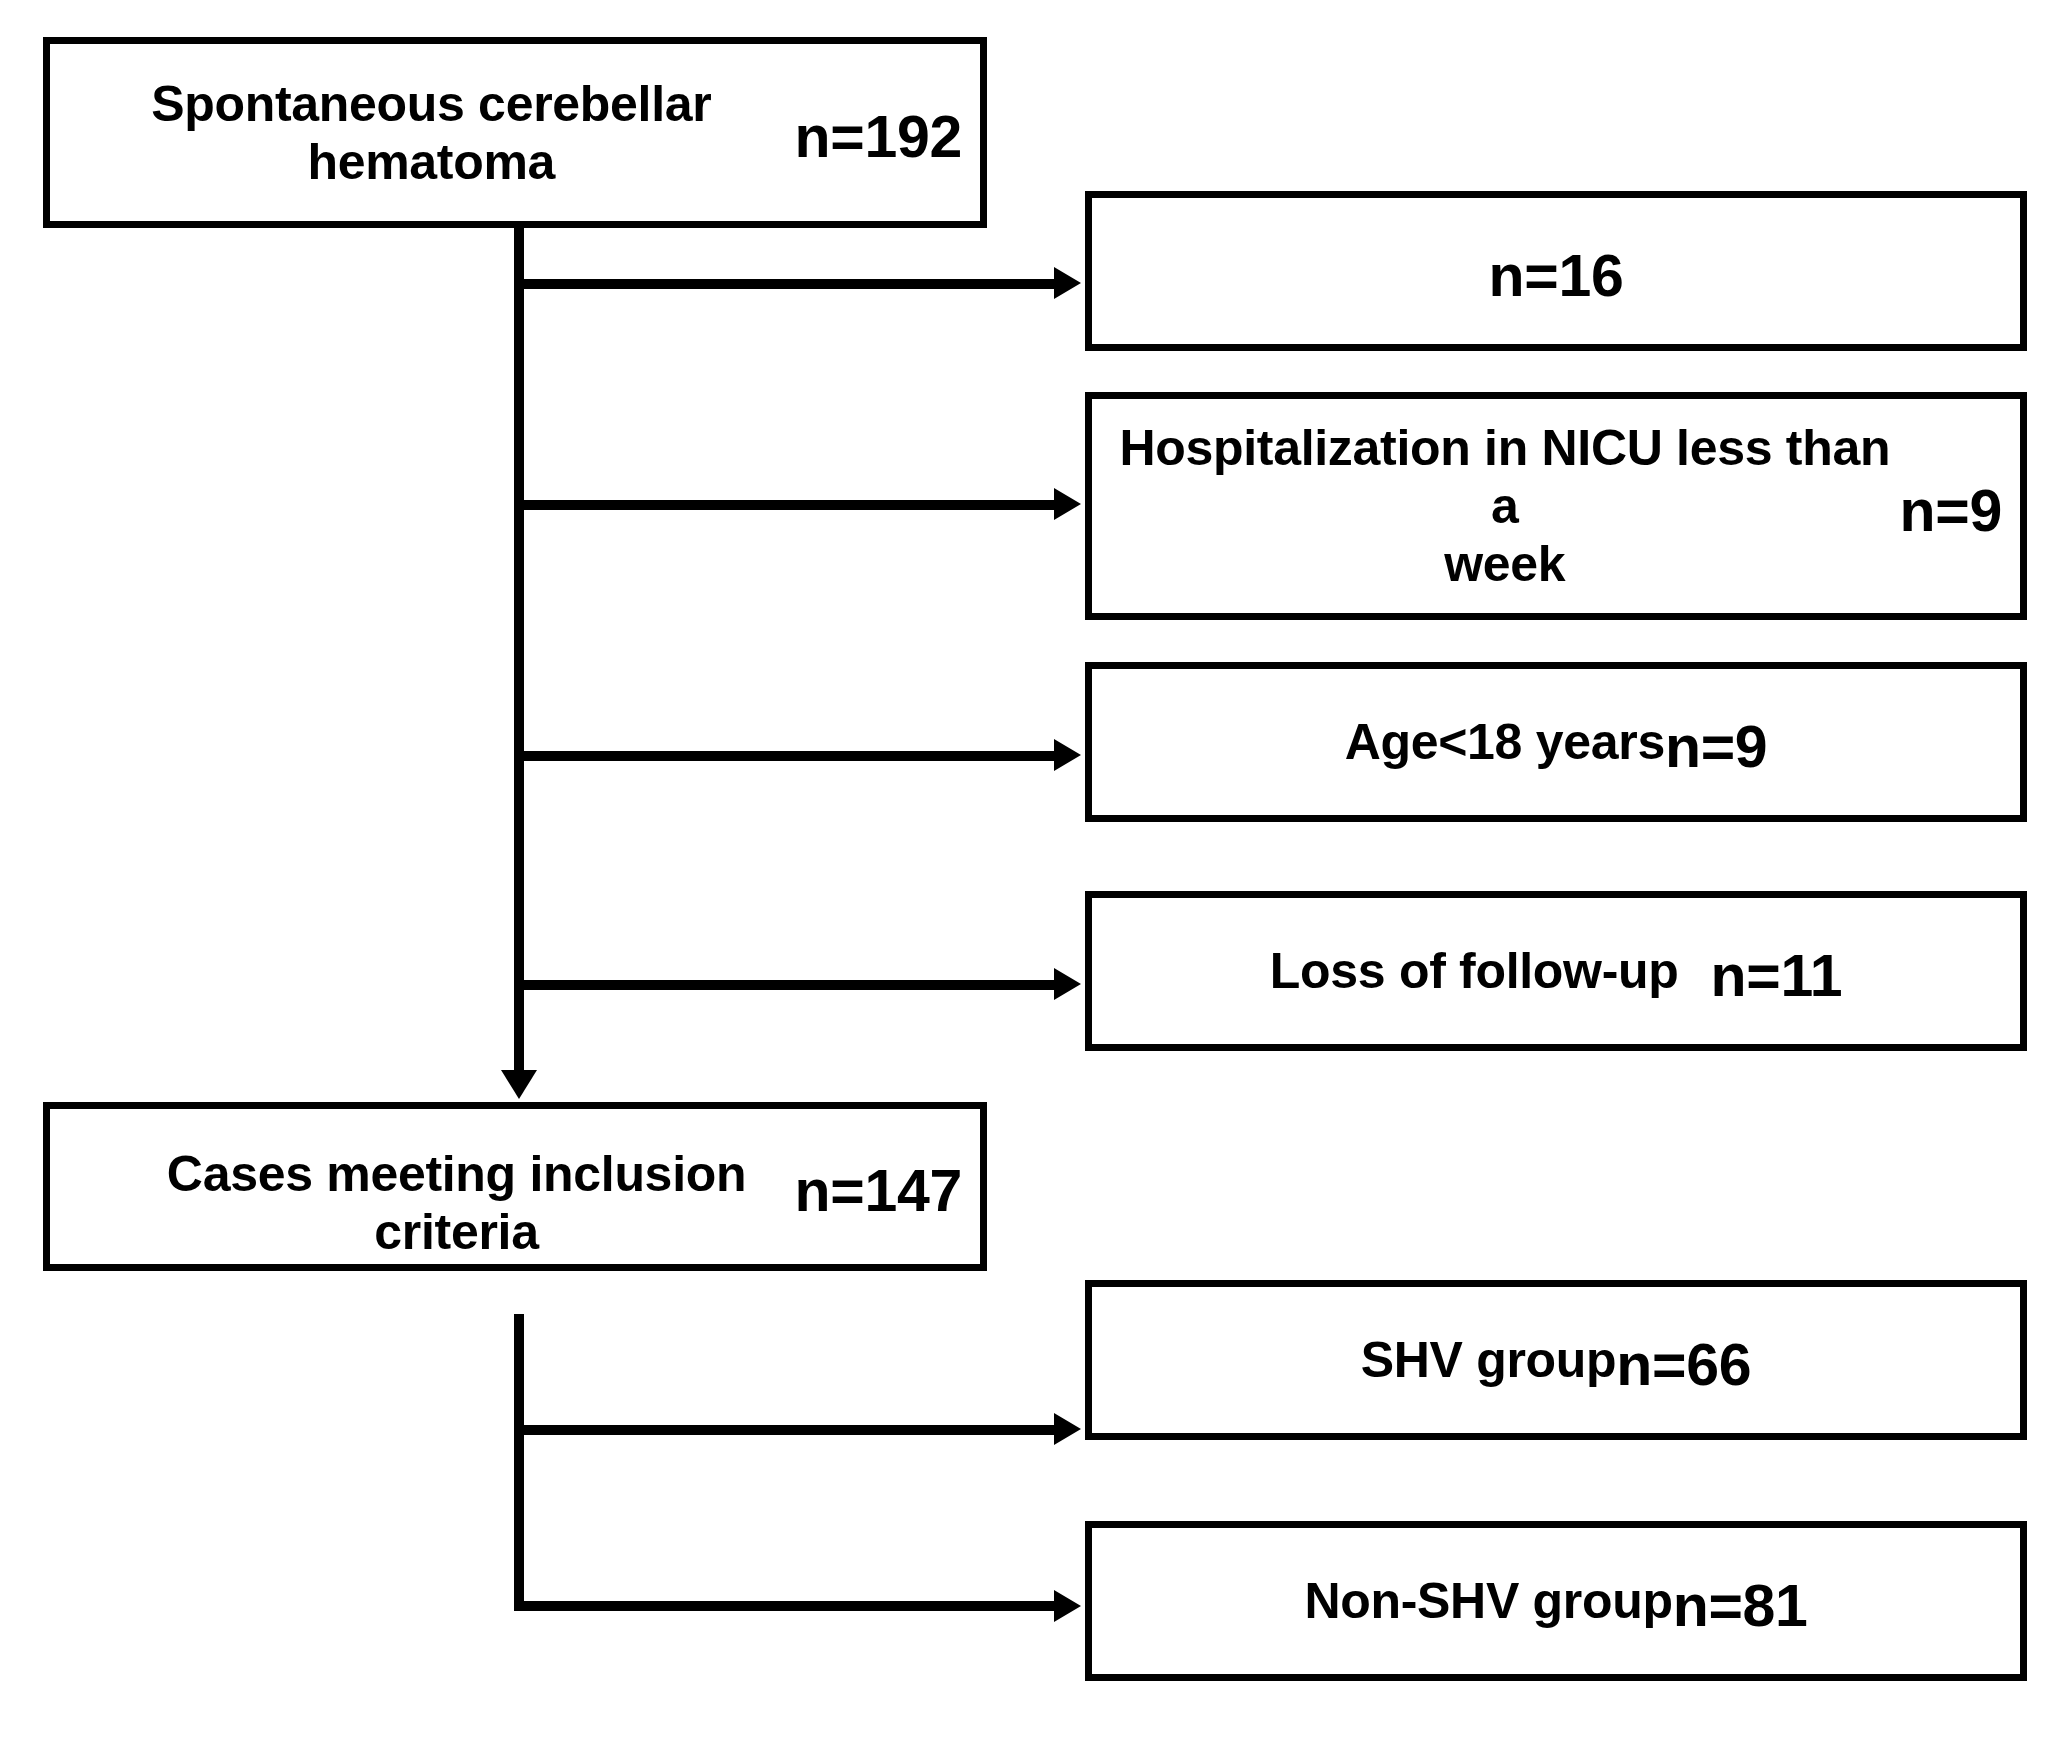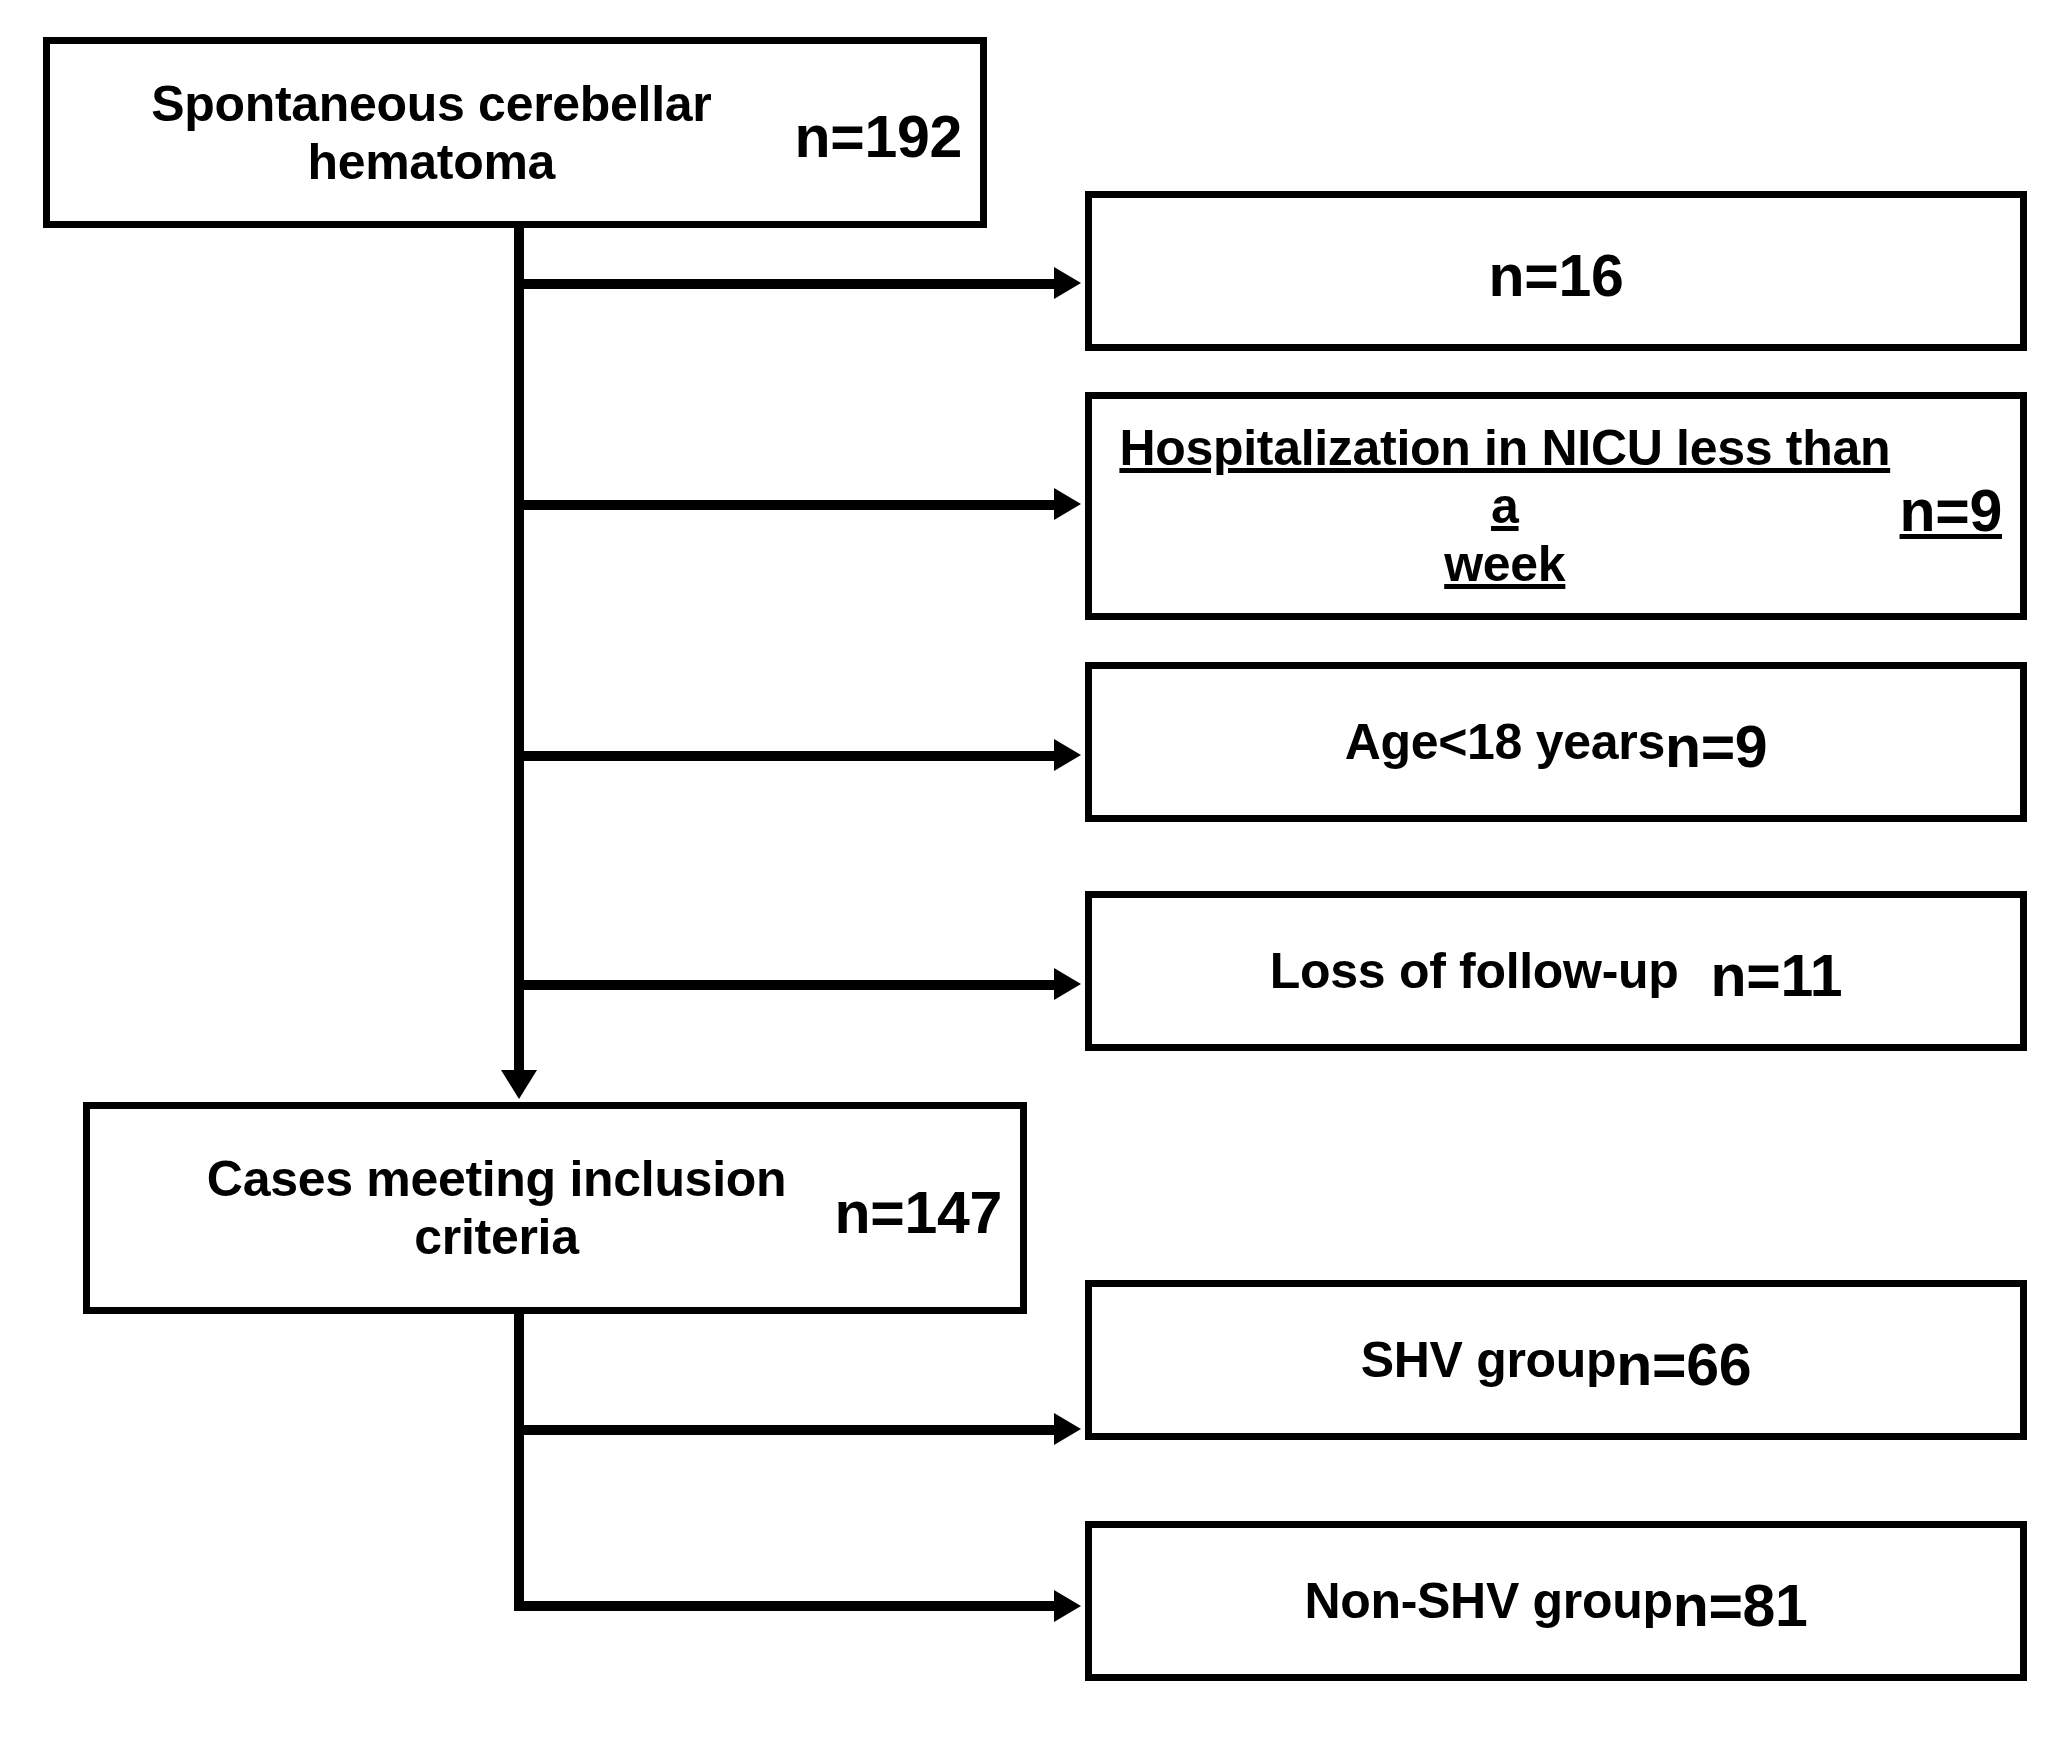--- a/index.html
+++ b/index.html
@@ -81,41 +81,41 @@
   <div class="arrow-down" style="left:501px; top:1070px;"></div>
 
   <div class="hbranch" style="left:519px; top:279px; width:538px; height:9.6px;"></div>
   <div class="arrow-right" style="left:1054px; top:267px;"></div>
   <div class="node" style="left:1085px; top:191px; width:942px; height:160px;">
     <div class="cnt">n=16</div>
   </div>
 
   <div class="hbranch" style="left:519px; top:500px; width:538px; height:9.6px;"></div>
   <div class="arrow-right" style="left:1054px; top:488px;"></div>
-  <div class="node" style="left:1085px; top:392px; width:942px; height:228px;text-decoration:underline;">
+  <div class="node" style="left:1085px; top:392px; width:942px; height:228px;">
     <div class="ttl">Hospitalization in NICU less than a
 week</div>
     <div class="cnt">n=9</div>
   </div>
 
   <div class="hbranch" style="left:519px; top:751px; width:538px; height:9.6px;"></div>
   <div class="arrow-right" style="left:1054px; top:739px;"></div>
   <div class="node" style="left:1085px; top:662px; width:942px; height:160px;text-align:center;">
     <div class="ttl">Age&lt;18 years</div>
     <div class="cnt">n=9</div>
   </div>
 
   <div class="hbranch" style="left:519px; top:980px; width:538px; height:9.6px;"></div>
   <div class="arrow-right" style="left:1054px; top:968px;"></div>
   <div class="node" style="left:1085px; top:891px; width:942px; height:160px;gap:32px;">
     <div class="ttl">Loss of follow-up</div>
     <div class="cnt">n=11</div>
   </div>
 
-  <div class="node" style="left:43px; top:1102px; width:944px; height:212px; align-items:center; padding-left:41px;margin-left:40px;">
+  <div class="node" style="left:43px; top:1102px; width:944px; height:169px; align-items:flex-end; padding-left:41px;">
     <div class="ttl">Cases meeting inclusion criteria</div>
     <div class="cnt" style="align-self:center; margin-left:-27.5px;">n=147</div>
   </div>
 
   <div class="trunk" style="left:514px; top:1314px; width:9.6px; height:297px;"></div>
 
   <div class="hbranch" style="left:519px; top:1425px; width:538px; height:9.6px;"></div>
   <div class="arrow-right" style="left:1054px; top:1413px;"></div>
   <div class="node" style="left:1085px; top:1280px; width:942px; height:160px;">
     <div class="ttl">SHV group</div>

